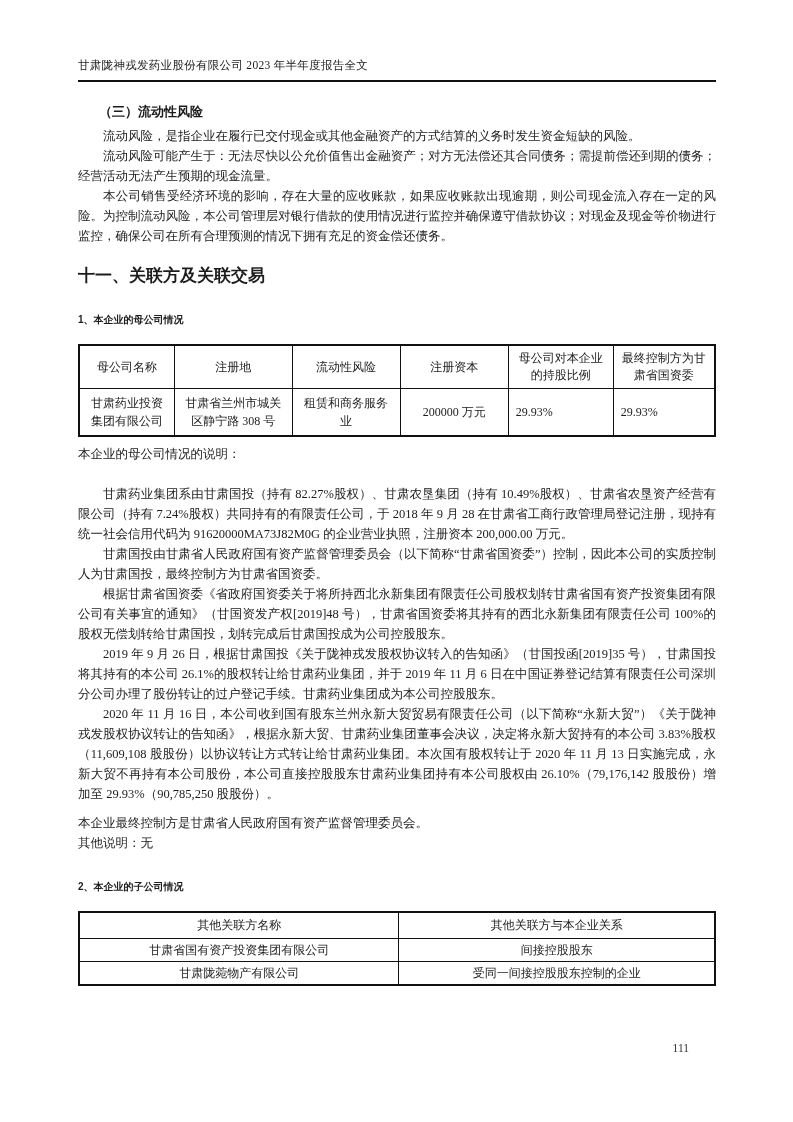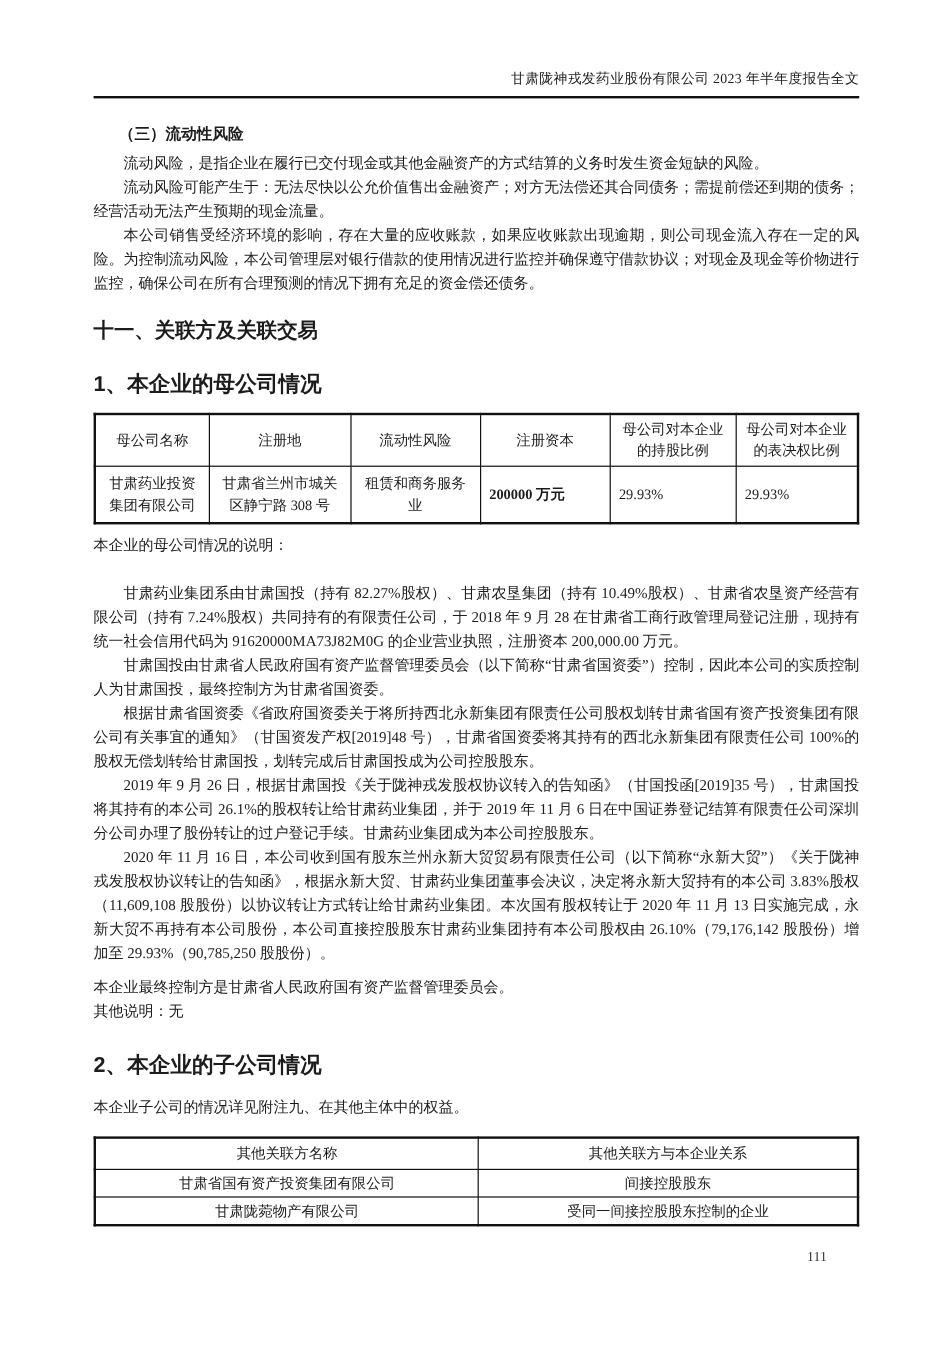--- a/index.html
+++ b/index.html
@@ -7,41 +7,41 @@
     position:relative;
     width:793px;height:1122px;
     box-sizing:border-box;
     padding:58px 77px 0 78px;
     background:#ffffff;
     color:#1c1c1c;
     font-family:"Liberation Serif","DejaVu Serif",serif;
     overflow:hidden;
   }
   .doc-header{
-    text-align:right;
+    text-align:left;
     font-size:11.5px;
     letter-spacing:.3px;
     padding-bottom:7px;
     border-bottom:2px solid #111;
   }
   .body-text{font-size:12.5px;line-height:20px;text-align:justify;}
   p{margin:0;}
   .indent{text-indent:2em;}
   .sec-heading{
     font-size:13px;font-weight:bold;
     margin-top:20px;margin-bottom:4px;
     padding-left:21px;
   }
   .h1{
     font-size:17px;font-weight:bold;
     margin-top:20px;margin-bottom:12px;
     font-family:"Liberation Sans","DejaVu Sans",sans-serif;
   }
   .h2{
-    font-size:18px;font-weight:bold;
+    font-size:10px;font-weight:bold;
     margin-top:24px;margin-bottom:0;
     font-family:"Liberation Sans","DejaVu Sans",sans-serif;
   }
   table{
     border-collapse:collapse;
     width:100%;
     margin-top:14px;
     font-size:12px;
     border:2px solid #111;
   }
@@ -50,21 +50,21 @@
     padding:4px 7px;
     vertical-align:middle;
     font-weight:normal;
   }
   th{text-align:center;line-height:17px;}
   .t1 col.c1{width:15%}.t1 col.c2{width:18.5%}.t1 col.c3{width:17%}
   .t1 col.c4{width:17%}.t1 col.c5{width:16.5%}.t1 col.c6{width:16%}
   .t1 th{height:34px;}
   .t1 td{height:38px;line-height:18px;}
   .td-left{text-align:center;}
-  .td-center{font-weight:bold;}
+  .td-center{text-align:center;}
   .td-right{text-align:left;}
   .t2 col.c1{width:50.3%}.t2 col.c2{width:49.7%}
   .t2 th{height:14px;}
   .t2 td{height:13px;line-height:14px;}
   .note-label{margin-top:7px;}
   .gap-para{margin-top:20px;}
   .final-note{margin-top:9px;}
   .page-number{
     position:absolute;
     top:1042px;right:104px;
@@ -98,21 +98,21 @@
           <col class="c5">
           <col class="c6">
       </colgroup>
       <thead>
         <tr>
           <th>母公司名称</th>
           <th>注册地</th>
           <th>流动性风险</th>
           <th>注册资本</th>
           <th>母公司对本企业的持股比例</th>
-          <th>母公司对本企业的表决权比例</th>
+          <th>最终控制方为甘肃省国资委</th>
         </tr>
       </thead>
       <tbody>
         <tr>
           <td class="td-left">甘肃药业投资集团有限公司</td>
           <td class="td-left">甘肃省兰州市城关区静宁路 308 号</td>
           <td class="td-left">租赁和商务服务业</td>
           <td class="td-center">200000 万元</td>
           <td class="td-right">29.93%</td>
           <td class="td-right">29.93%</td>
@@ -125,21 +125,20 @@
     <p class="indent gap-para">甘肃药业集团系由甘肃国投（持有 82.27%股权）、甘肃农垦集团（持有 10.49%股权）、甘肃省农垦资产经营有限公司（持有 7.24%股权）共同持有的有限责任公司，于 2018 年 9 月 28 在甘肃省工商行政管理局登记注册，现持有统一社会信用代码为 91620000MA73J82M0G 的企业营业执照，注册资本 200,000.00 万元。</p>
     <p class="indent">甘肃国投由甘肃省人民政府国有资产监督管理委员会（以下简称“甘肃省国资委”）控制，因此本公司的实质控制人为甘肃国投，最终控制方为甘肃省国资委。</p>
     <p class="indent">根据甘肃省国资委《省政府国资委关于将所持西北永新集团有限责任公司股权划转甘肃省国有资产投资集团有限公司有关事宜的通知》（甘国资发产权[2019]48 号），甘肃省国资委将其持有的西北永新集团有限责任公司 100%的股权无偿划转给甘肃国投，划转完成后甘肃国投成为公司控股股东。</p>
     <p class="indent">2019 年 9 月 26 日，根据甘肃国投《关于陇神戎发股权协议转入的告知函》（甘国投函[2019]35 号），甘肃国投将其持有的本公司 26.1%的股权转让给甘肃药业集团，并于 2019 年 11 月 6 日在中国证券登记结算有限责任公司深圳分公司办理了股份转让的过户登记手续。甘肃药业集团成为本公司控股股东。</p>
     <p class="indent">2020 年 11 月 16 日，本公司收到国有股东兰州永新大贸贸易有限责任公司（以下简称“永新大贸”）《关于陇神戎发股权协议转让的告知函》，根据永新大贸、甘肃药业集团董事会决议，决定将永新大贸持有的本公司 3.83%股权（11,609,108 股股份）以协议转让方式转让给甘肃药业集团。本次国有股权转让于 2020 年 11 月 13 日实施完成，永新大贸不再持有本公司股份，本公司直接控股股东甘肃药业集团持有本公司股权由 26.10%（79,176,142 股股份）增加至 29.93%（90,785,250 股股份）。</p>
 
     <p class="final-note">本企业最终控制方是甘肃省人民政府国有资产监督管理委员会。</p>
     <p>其他说明：无</p>
 
     <p class="h2">2、本企业的子公司情况</p>
-    <p class="gap-para" style="margin-top:16px">本企业子公司的情况详见附注九、在其他主体中的权益。</p>
 
 
     <table class="t2">
       <colgroup>
           <col class="c1">
           <col class="c2">
         </colgroup>
       <thead>
         <tr>
           <th>其他关联方名称</th>

